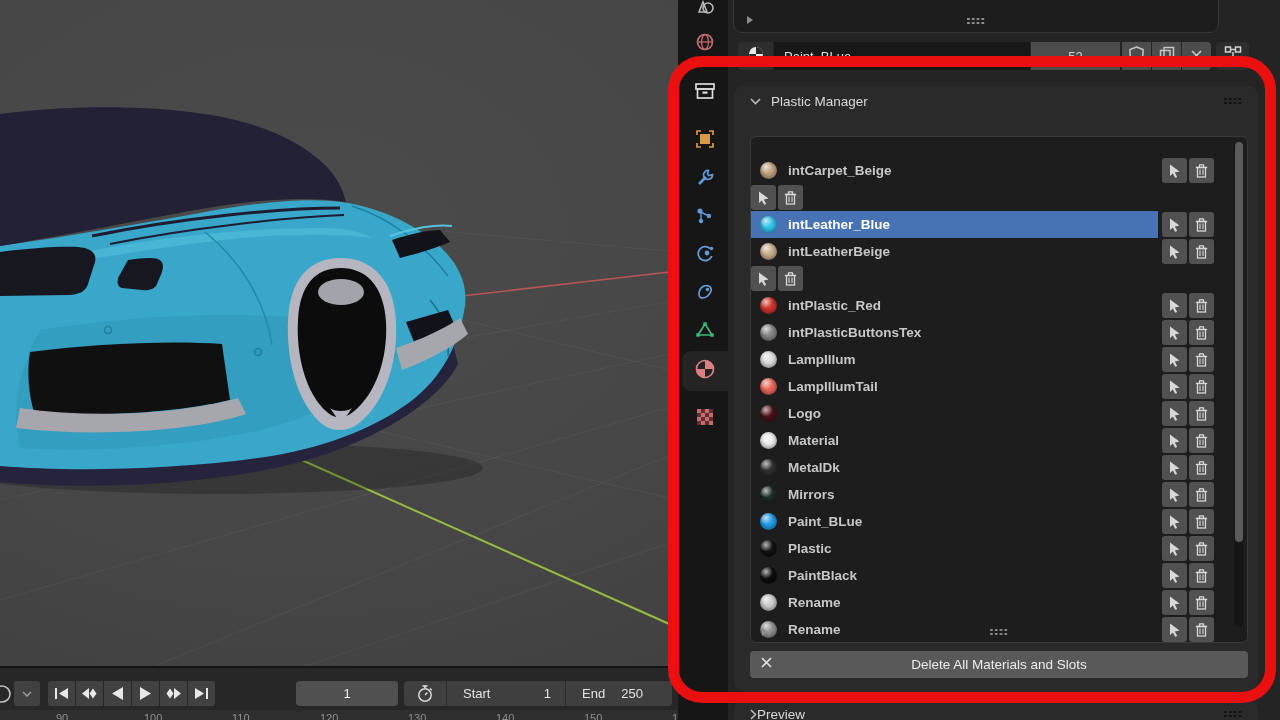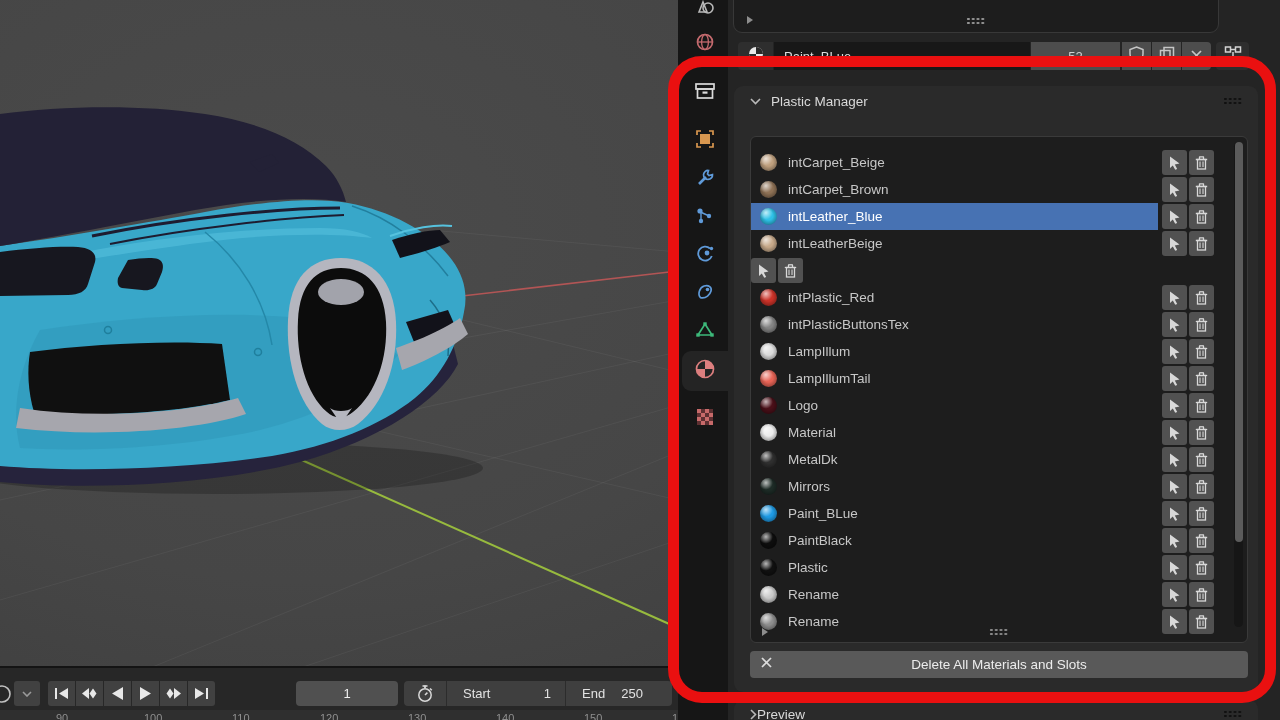--- a/index.html
+++ b/index.html
@@ -65,21 +65,21 @@
   #db-node   { left:488px; width:33px; background:#2e2e2e; border-radius:4px; justify-content:center; }
 
   #mm-panel { left:6px; top:86px; width:524px; height:606px; background:#2a2a2a; border-radius:9px; }
   #mm-header { position:absolute; left:0; top:0; width:100%; height:30px; display:flex;
                align-items:center; padding:0 16px; color:#d9d9d9; font-size:13.5px; }
   #mm-header .title { margin-left:10px; }
   #mm-header .grip { position:absolute; right:16px; top:11px; }
 
   #mat-list { position:absolute; left:16px; top:50px; width:498px; height:507px; background:#1d1d1d;
               border:1px solid #3a3a3a; border-radius:6px; overflow:hidden; }
-  #mat-rows { position:absolute; left:0; top:12px; width:100%; }
+  #mat-rows { position:absolute; left:0; top:20px; width:100%;font-weight:bold; }
   .mat-row { position:relative; height:27px; display:flex; align-items:center; }
   .mat-main { flex:1; height:27px; display:flex; align-items:center; padding-left:9px;
               margin-right:4px; }
   .mat-row.selected .mat-main { background:#4772b3; }
   .sphere { width:17px; height:17px; border-radius:50%; flex:0 0 17px; }
   .mat-label { margin-left:11px; font-size:13.5px; color:#c7c7c7; white-space:nowrap; }
   .mat-row.selected .mat-label { color:#ffffff; }
   .row-btn { width:25px; height:25px; background:#515151; border-radius:3px; margin-right:2px;
              display:flex; align-items:center; justify-content:center; flex:0 0 25px; }
   .row-btn.trash { margin-right:33px; }
@@ -455,24 +455,20 @@
         <line x1="4.5" y1="3.2" x2="4.5" y2="0.8" stroke="#d8d8d8" stroke-width="1.3"></line>
         <line x1="8.5" y1="3.2" x2="8.5" y2="0.8" stroke="#d8d8d8" stroke-width="1.3"></line>
         <line x1="4.2" y1="0.8" x2="8.8" y2="0.8" stroke="#d8d8d8" stroke-width="1.3"></line>
         <line x1="5" y1="5.5" x2="5" y2="11" stroke="#d8d8d8" stroke-width="1.1"></line>
         <line x1="8" y1="5.5" x2="8" y2="11" stroke="#d8d8d8" stroke-width="1.1"></line>
       </svg>
     </span>
   </div>
 
   <div class="mat-row">
-    <div class="mat-main">
-      <span class="sphere" style="background-color: rgb(143, 114, 86); background-image: radial-gradient(circle at 35% 28%, rgba(255, 255, 255, 0.7) 0%, rgba(255, 255, 255, 0) 42%), radial-gradient(circle at 50% 45%, rgba(0, 0, 0, 0) 35%, rgba(0, 0, 0, 0.55) 100%);"></span>
-      <span class="mat-label">intCarpet_Brown</span>
-    </div>
     <span class="row-btn">
       <svg width="13" height="14">
         <polygon points="2,0.5 11.5,7.5 6.8,8.4 9.2,13 7.2,13.8 4.8,9.4 2,12 Z" fill="#d8d8d8"></polygon>
       </svg>
     </span>
     <span class="row-btn trash">
       <svg width="13" height="14">
         <rect x="2.5" y="3.5" width="8" height="9.5" fill="none" stroke="#d8d8d8" stroke-width="1.3"></rect>
         <line x1="0.8" y1="3.5" x2="12.2" y2="3.5" stroke="#d8d8d8" stroke-width="1.3"></line>
         <line x1="4.5" y1="3.2" x2="4.5" y2="0.8" stroke="#d8d8d8" stroke-width="1.3"></line>
@@ -751,45 +747,45 @@
         <line x1="8.5" y1="3.2" x2="8.5" y2="0.8" stroke="#d8d8d8" stroke-width="1.3"></line>
         <line x1="4.2" y1="0.8" x2="8.8" y2="0.8" stroke="#d8d8d8" stroke-width="1.3"></line>
         <line x1="5" y1="5.5" x2="5" y2="11" stroke="#d8d8d8" stroke-width="1.1"></line>
         <line x1="8" y1="5.5" x2="8" y2="11" stroke="#d8d8d8" stroke-width="1.1"></line>
       </svg>
     </span>
   </div>
 
   <div class="mat-row">
     <div class="mat-main">
+      <span class="sphere" style="background-color: rgb(16, 16, 16); background-image: radial-gradient(circle at 35% 28%, rgba(255, 255, 255, 0.7) 0%, rgba(255, 255, 255, 0) 42%), radial-gradient(circle at 50% 45%, rgba(0, 0, 0, 0) 35%, rgba(0, 0, 0, 0.55) 100%);"></span>
+      <span class="mat-label">Plastic</span>
+    </div>
+    <span class="row-btn">
+      <svg width="13" height="14">
+        <polygon points="2,0.5 11.5,7.5 6.8,8.4 9.2,13 7.2,13.8 4.8,9.4 2,12 Z" fill="#d8d8d8"></polygon>
+      </svg>
+    </span>
+    <span class="row-btn trash">
+      <svg width="13" height="14">
+        <rect x="2.5" y="3.5" width="8" height="9.5" fill="none" stroke="#d8d8d8" stroke-width="1.3"></rect>
+        <line x1="0.8" y1="3.5" x2="12.2" y2="3.5" stroke="#d8d8d8" stroke-width="1.3"></line>
+        <line x1="4.5" y1="3.2" x2="4.5" y2="0.8" stroke="#d8d8d8" stroke-width="1.3"></line>
+        <line x1="8.5" y1="3.2" x2="8.5" y2="0.8" stroke="#d8d8d8" stroke-width="1.3"></line>
+        <line x1="4.2" y1="0.8" x2="8.8" y2="0.8" stroke="#d8d8d8" stroke-width="1.3"></line>
+        <line x1="5" y1="5.5" x2="5" y2="11" stroke="#d8d8d8" stroke-width="1.1"></line>
+        <line x1="8" y1="5.5" x2="8" y2="11" stroke="#d8d8d8" stroke-width="1.1"></line>
+      </svg>
+    </span>
+  </div>
+
+  <div class="mat-row">
+    <div class="mat-main">
       <span class="sphere" style="background-color: rgb(13, 13, 13); background-image: radial-gradient(circle at 35% 28%, rgba(255, 255, 255, 0.7) 0%, rgba(255, 255, 255, 0) 42%), radial-gradient(circle at 50% 45%, rgba(0, 0, 0, 0) 35%, rgba(0, 0, 0, 0.55) 100%);"></span>
       <span class="mat-label">PaintBlack</span>
-    </div>
-    <span class="row-btn">
-      <svg width="13" height="14">
-        <polygon points="2,0.5 11.5,7.5 6.8,8.4 9.2,13 7.2,13.8 4.8,9.4 2,12 Z" fill="#d8d8d8"></polygon>
-      </svg>
-    </span>
-    <span class="row-btn trash">
-      <svg width="13" height="14">
-        <rect x="2.5" y="3.5" width="8" height="9.5" fill="none" stroke="#d8d8d8" stroke-width="1.3"></rect>
-        <line x1="0.8" y1="3.5" x2="12.2" y2="3.5" stroke="#d8d8d8" stroke-width="1.3"></line>
-        <line x1="4.5" y1="3.2" x2="4.5" y2="0.8" stroke="#d8d8d8" stroke-width="1.3"></line>
-        <line x1="8.5" y1="3.2" x2="8.5" y2="0.8" stroke="#d8d8d8" stroke-width="1.3"></line>
-        <line x1="4.2" y1="0.8" x2="8.8" y2="0.8" stroke="#d8d8d8" stroke-width="1.3"></line>
-        <line x1="5" y1="5.5" x2="5" y2="11" stroke="#d8d8d8" stroke-width="1.1"></line>
-        <line x1="8" y1="5.5" x2="8" y2="11" stroke="#d8d8d8" stroke-width="1.1"></line>
-      </svg>
-    </span>
-  </div>
-
-  <div class="mat-row">
-    <div class="mat-main">
-      <span class="sphere" style="background-color: rgb(16, 16, 16); background-image: radial-gradient(circle at 35% 28%, rgba(255, 255, 255, 0.7) 0%, rgba(255, 255, 255, 0) 42%), radial-gradient(circle at 50% 45%, rgba(0, 0, 0, 0) 35%, rgba(0, 0, 0, 0.55) 100%);"></span>
-      <span class="mat-label">Plastic</span>
     </div>
     <span class="row-btn">
       <svg width="13" height="14">
         <polygon points="2,0.5 11.5,7.5 6.8,8.4 9.2,13 7.2,13.8 4.8,9.4 2,12 Z" fill="#d8d8d8"></polygon>
       </svg>
     </span>
     <span class="row-btn trash">
       <svg width="13" height="14">
         <rect x="2.5" y="3.5" width="8" height="9.5" fill="none" stroke="#d8d8d8" stroke-width="1.3"></rect>
         <line x1="0.8" y1="3.5" x2="12.2" y2="3.5" stroke="#d8d8d8" stroke-width="1.3"></line>

